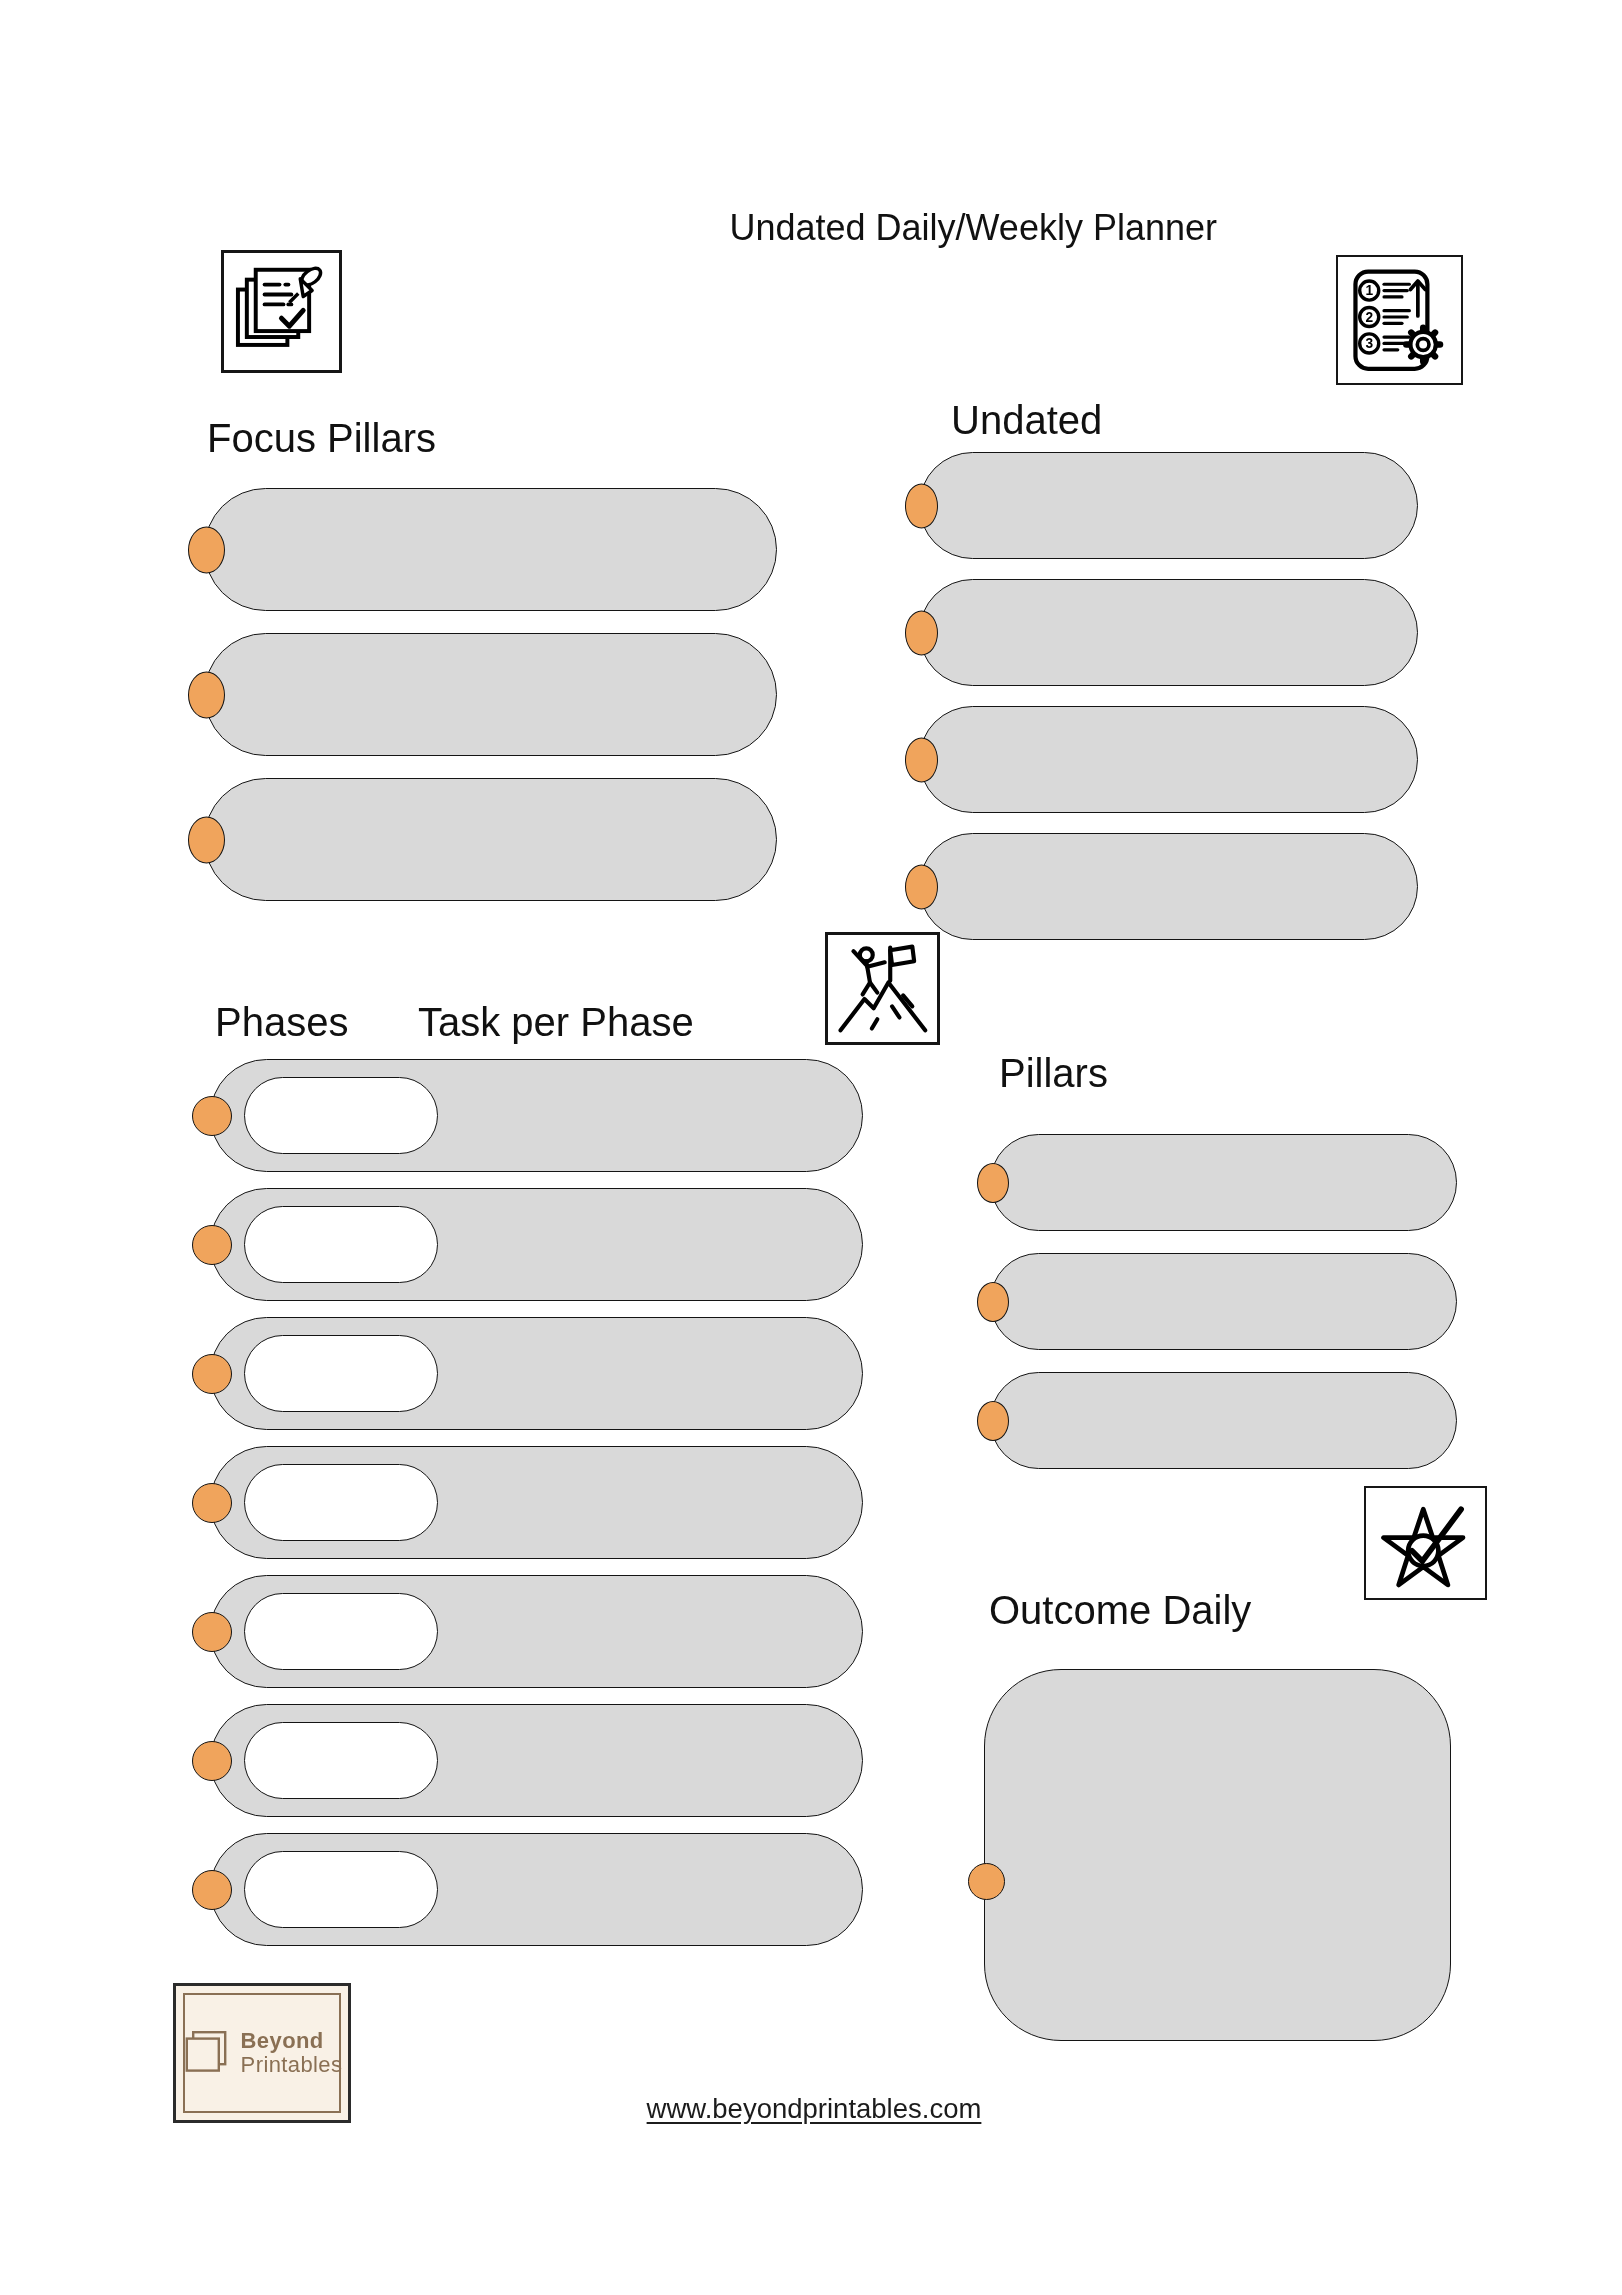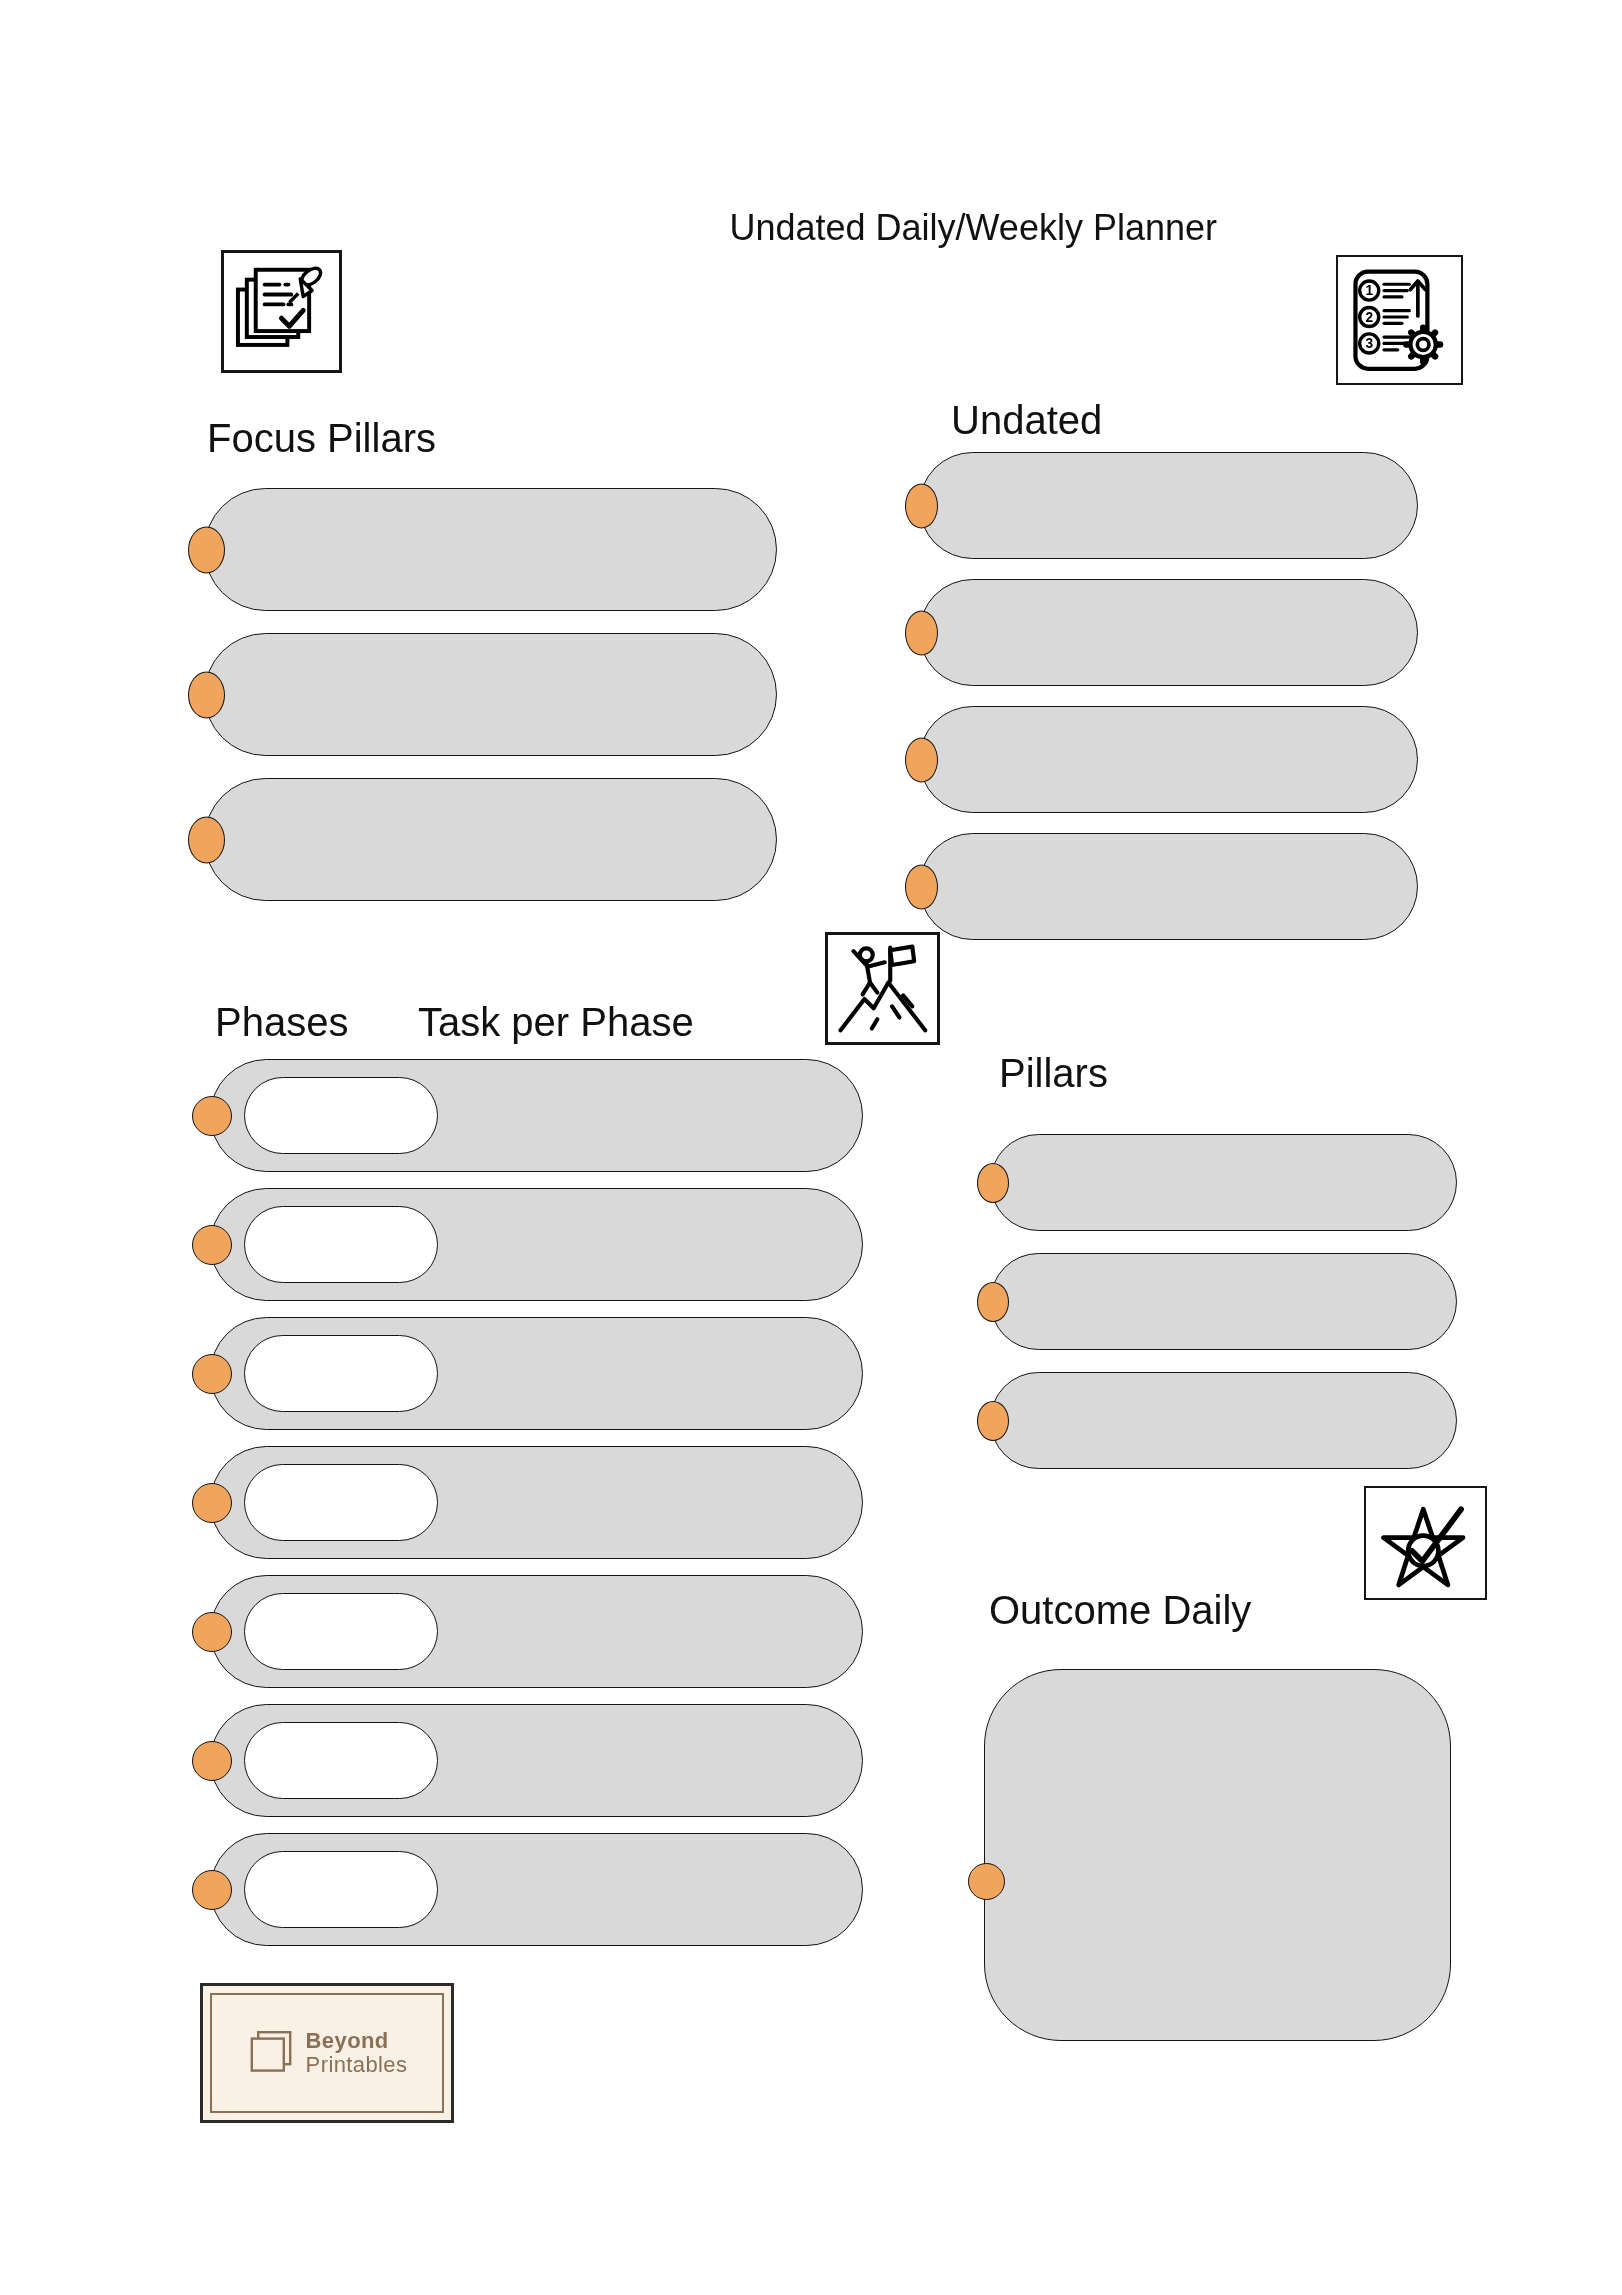--- a/index.html
+++ b/index.html
@@ -72,24 +72,23 @@
   .outcome-box .dot{width:37px;height:37px;left:-17.5px;top:193px;transform:none;}
   
   .h-focus{left:207px;top:417px;}
   .h-criteria{left:951px;top:399px;}
   .h-phases{left:215px;top:1001px;}
   .h-taskphase{left:418px;top:1001px;}
   .h-improve{left:999px;top:1052px;}
   .h-outcome{left:989px;top:1589px;}
   
   .logo-box{
-    left:173px;top:1983px;width:254px;height:140px;box-sizing:border-box;
+    left:173px;top:1983px;width:178px;height:140px;box-sizing:border-box;
     background:var(--logo-bg,#f9f1e6);
     border:3.3px solid #2b2b2b;
-    margin-left:27px;
   }
   .logo-inner{
     position:absolute;inset:6.7px;border:2.5px solid var(--logo-brown,#8a7054);
     display:flex;align-items:center;justify-content:center;gap:11px;
   }
   .logo-icon svg{width:48px;height:48px;display:block;}
   .logo-text{color:var(--logo-brown,#8a7054);line-height:1.1;font-size:22px;letter-spacing:0.4px;}
   .logo-line1{font-weight:700;}
   
   .footer-url{
@@ -286,15 +285,16 @@
           <rect x="6" y="12" width="40" height="40" fill="#f9f1e6" stroke="#8a7054" stroke-width="3"></rect>
         </svg>
       </span>
       <span class="logo-text">
         <div class="logo-line1">Beyond</div>
         <div class="logo-line2">Printables</div>
       </span>
     </div>
   </div>
 
+  <div class="abs footer-url">www.beyondprintables.com</div>
 
 </div>
 
 
 </body></html>

